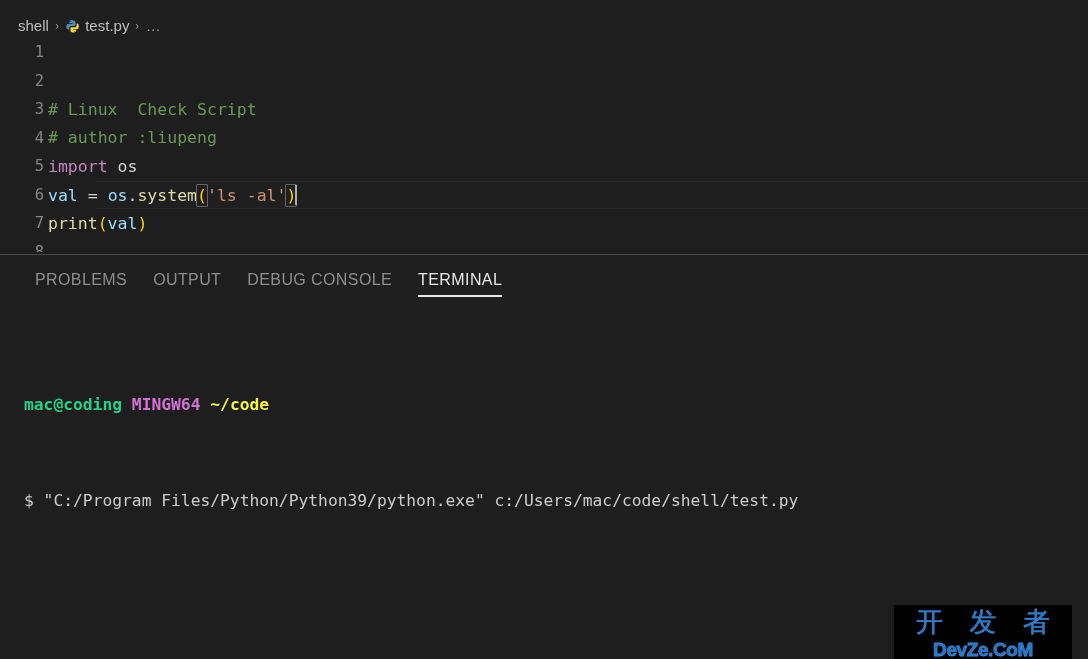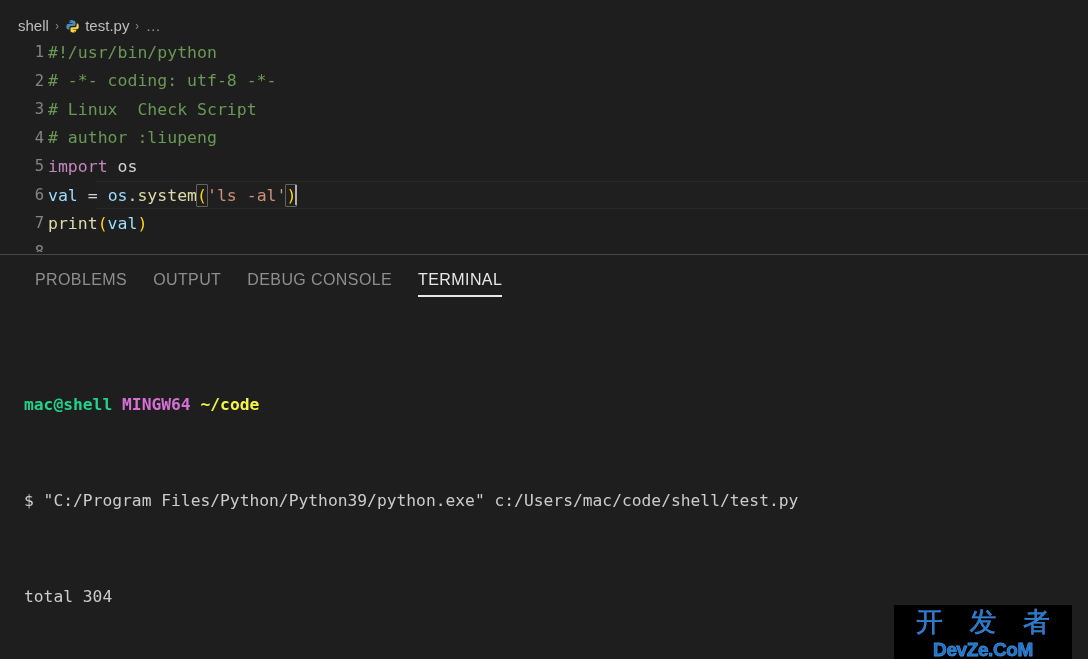--- a/index.html
+++ b/index.html
@@ -210,26 +210,24 @@
     </span>
     <span class="bc-item">test.py</span>
     <span class="bc-sep">›</span>
     <span class="bc-dots">…</span>
   </div>
 
   <div class="editor">
 
     <div class="code-line">
       <span class="ln">1</span>
-      <span class="code-text tok-comment" style="padding-left:0">#!/usr/bin/python</span>
     </div>
 
     <div class="code-line">
       <span class="ln">2</span>
-      <span class="code-text tok-comment" style="padding-left:0"># -*- coding: utf-8 -*-</span>
     </div>
 
     <div class="code-line">
       <span class="ln">3</span>
       <span class="code-text tok-comment" style="padding-left:0"># Linux  Check Script</span>
     </div>
 
     <div class="code-line">
       <span class="ln">4</span>
       <span class="code-text tok-comment" style="padding-left:0"># author :liupeng</span>
@@ -265,25 +263,24 @@
 
     <div class="panel-tabs">
       <div class="panel-tab">PROBLEMS</div>
       <div class="panel-tab">OUTPUT</div>
       <div class="panel-tab">DEBUG CONSOLE</div>
       <div class="panel-tab active">TERMINAL</div>
     </div>
 
     <div class="terminal">
 
-      <div class="term-line"><span class="t-green">mac@shell</span><span class="t-white"> </span><span class="t-magenta">MINGW64</span><span class="t-white"> </span><span class="t-yellow">~/code</span></div>
+      <div class="term-line"><span class="t-green">mac@coding</span><span class="t-white"> </span><span class="t-magenta">MINGW64</span><span class="t-white"> </span><span class="t-yellow">~/code</span></div>
 
       <div class="term-line"><span class="t-white">$</span><span class="t-white"> "C:/Program Files/Python/Python39/python.exe" c:/Users/mac/code/shell/test.py</span></div>
 
-      <div class="term-line t-white">total 304</div>
 
       
       
       
       
       
       
       
       
       

